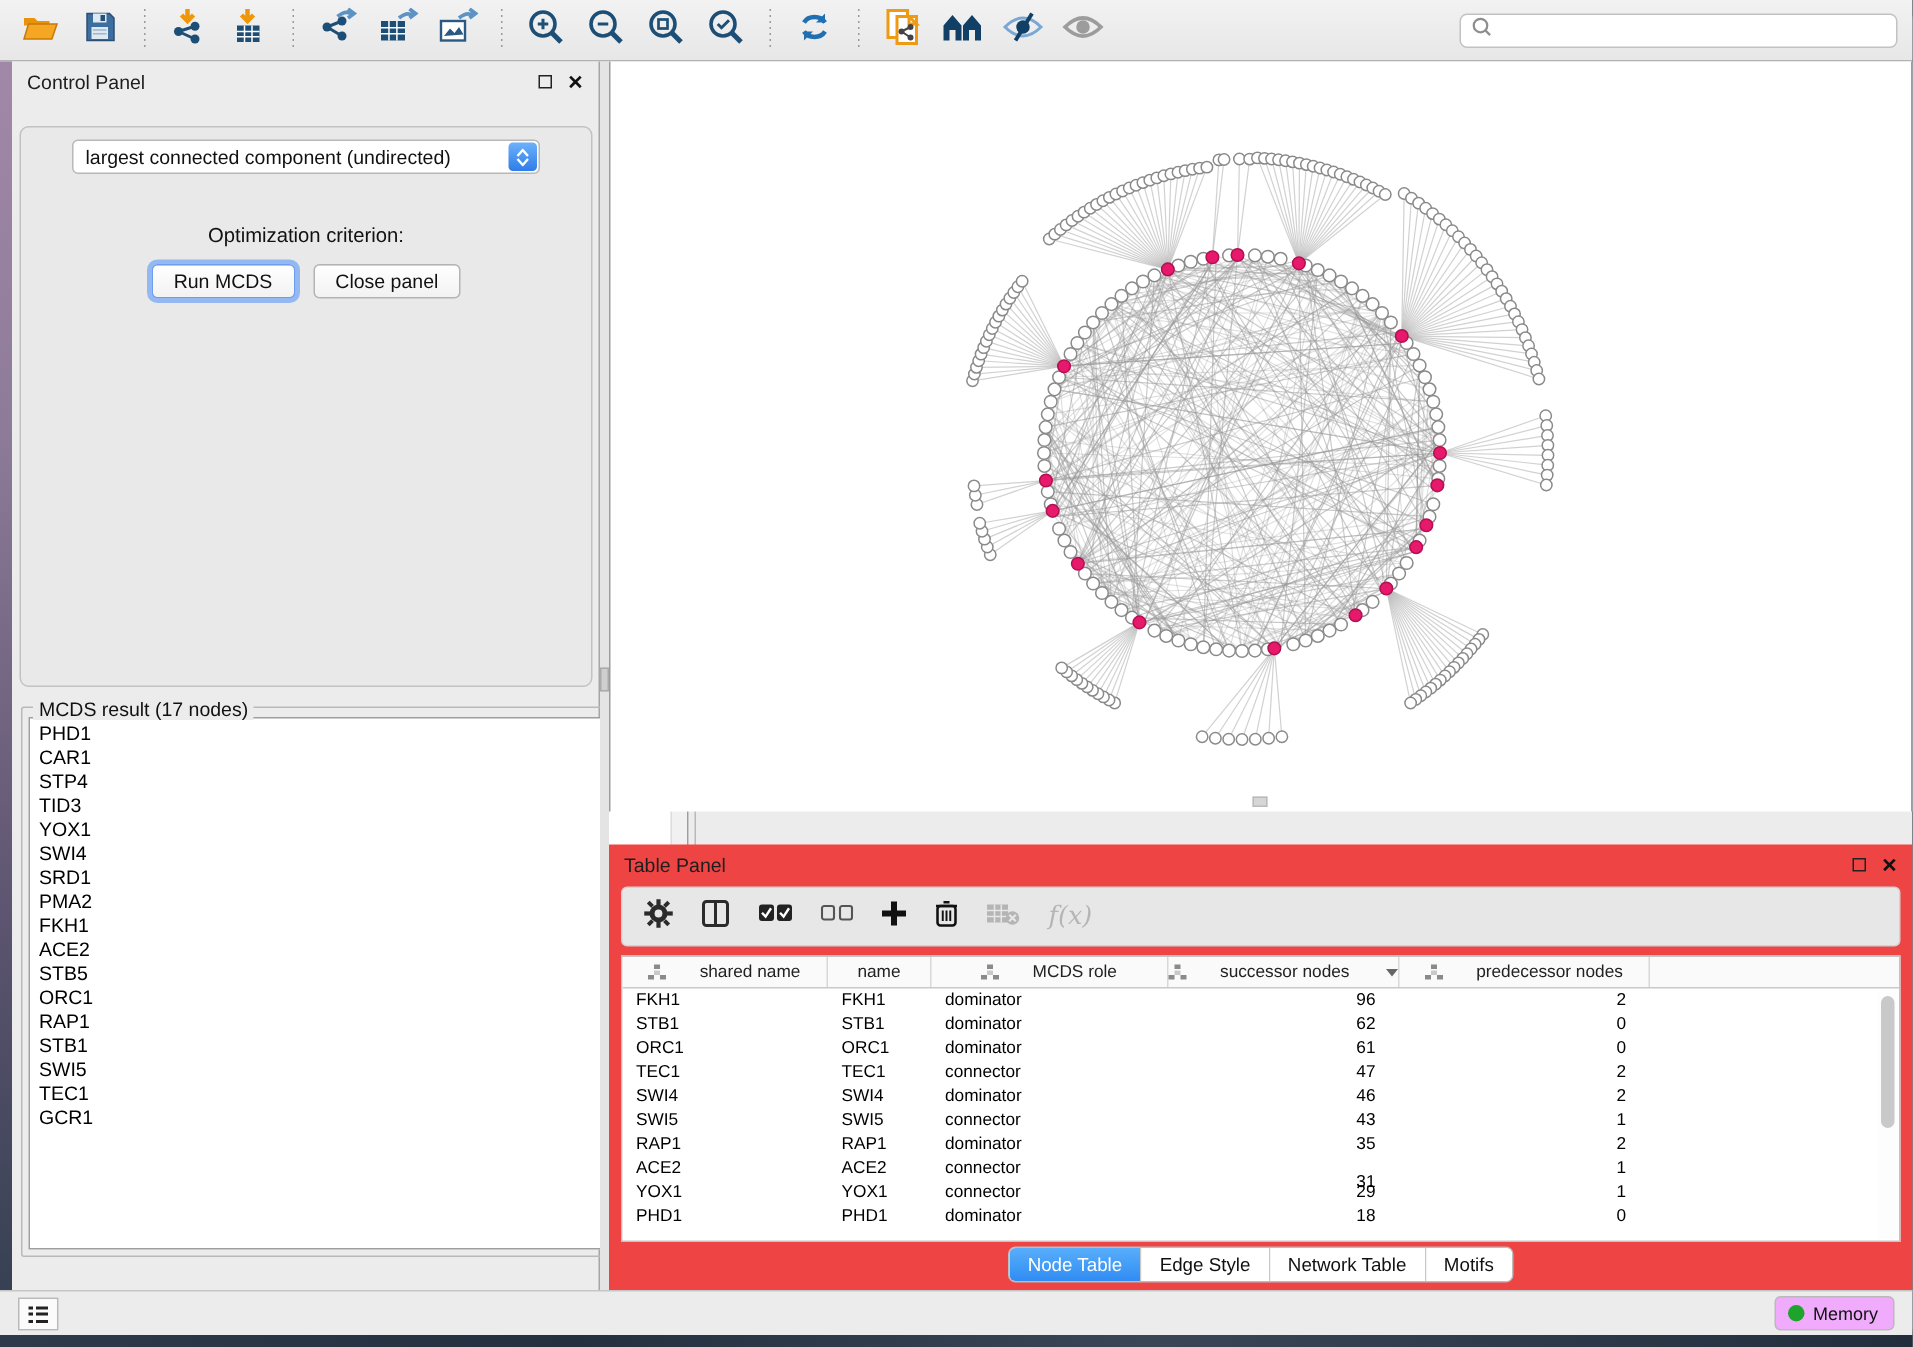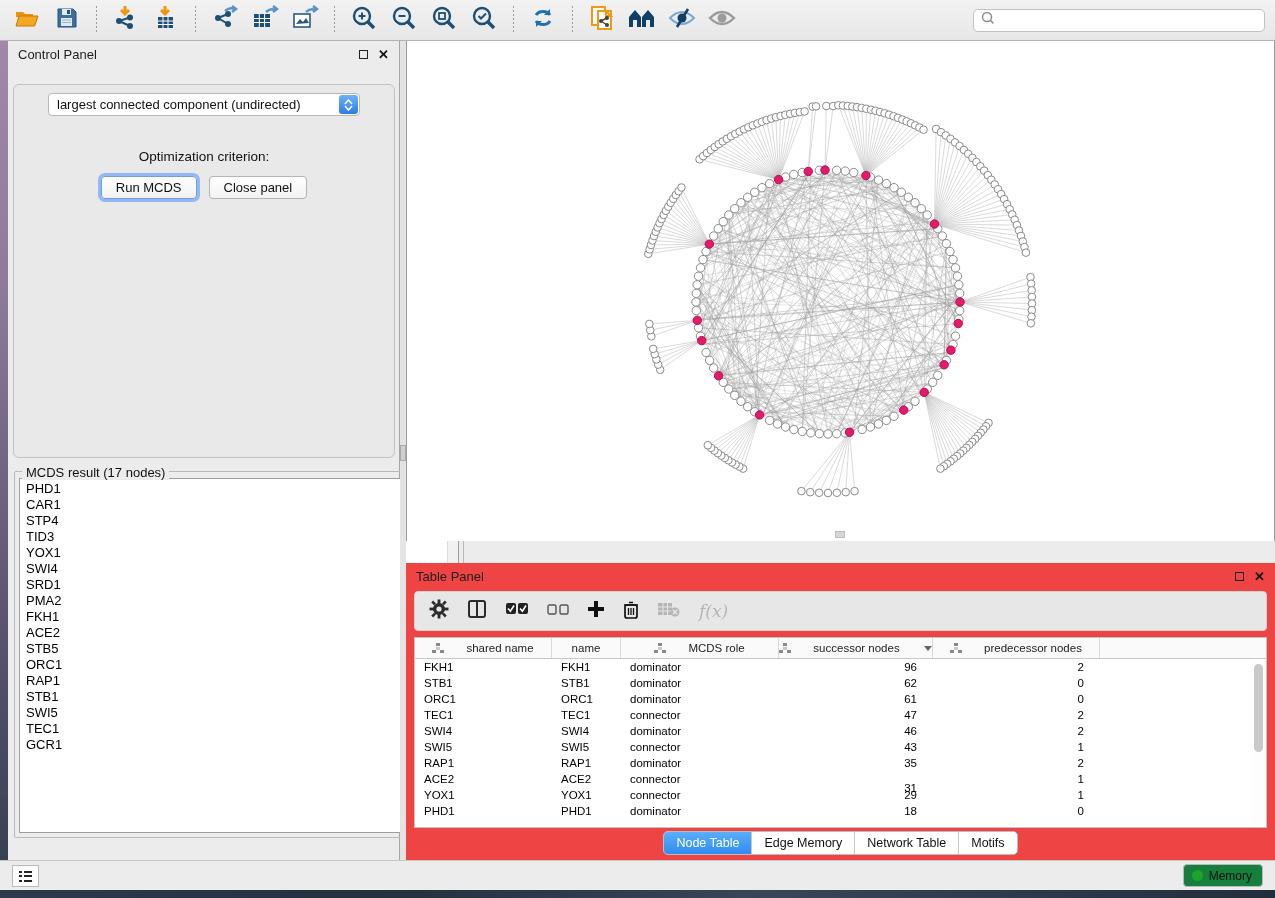--- a/index.html
+++ b/index.html
@@ -124,21 +124,21 @@
   #list-btn { position:absolute; left:12px; top:4px; width:27px; height:22px; background:#fbfbfb;
     border:1px solid #b9b9b9; display:flex; align-items:center; justify-content:center; }
   .list-glyph { width:13px; height:11px;
     background:linear-gradient(#222,#222) 0 0/3px 2px no-repeat,
                linear-gradient(#222,#222) 0 4.5px/3px 2px no-repeat,
                linear-gradient(#222,#222) 0 9px/3px 2px no-repeat,
                linear-gradient(#222,#222) 5px 0/8px 2px no-repeat,
                linear-gradient(#222,#222) 5px 4.5px/8px 2px no-repeat,
                linear-gradient(#222,#222) 5px 9px/8px 2px no-repeat; }
   #memory-btn { position:absolute; right:12px; top:3px; height:23px; padding:0 10px 0 8px;
-    background:#15803d; border:1px solid #b9b9b9; border-radius:4px;
+    background:#f0abfc; border:1px solid #b9b9b9; border-radius:4px;
     display:flex; align-items:center; gap:6px; font-size:12px; color:#111; }
   .mem-dot { width:11px; height:11px; border-radius:50%; background:#1ea32b; }
 </style>
 </head>
 <body>
 
 <div id="app">
 
   <div id="toolbar">
     <div class="tb-btn">
@@ -1230,21 +1230,21 @@
             <div class="td right" style="width: 167px;">0</div>
           </div>
         </div>
       <div id="t-scroll">
           <div id="t-thumb"></div>
         </div>
     </div>
     <div id="tp-tabs">
       <div class="tabstrip" id="tp-tabstrip">
           <div class="tab tab2 active">Node Table</div>
-          <div class="tab tab2">Edge Memory</div>
+          <div class="tab tab2">Edge Style</div>
           <div class="tab tab2">Network Table</div>
           <div class="tab tab2">Motifs</div>
         </div>
     </div>
   </div>
 
   <div id="footer">
     <div id="list-btn">
         <span class="list-glyph"></span>
       </div>

